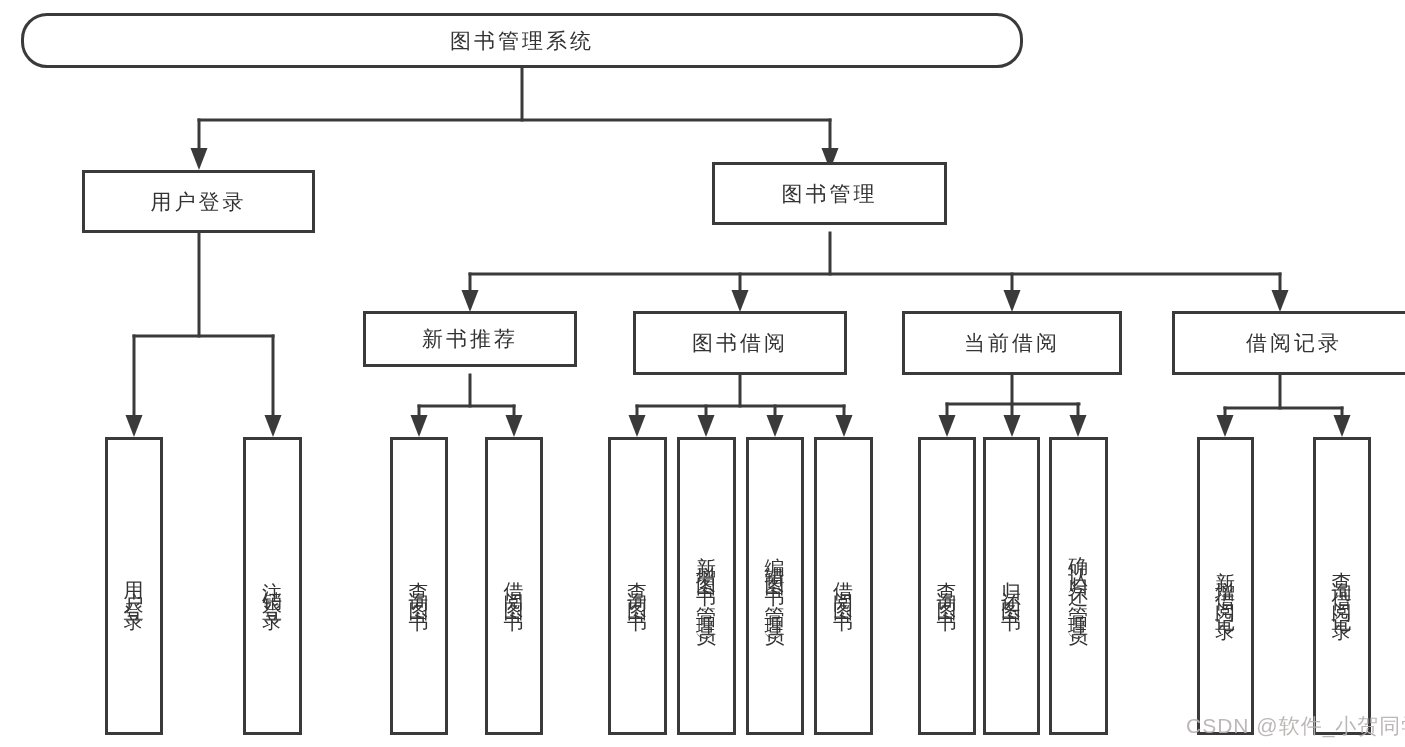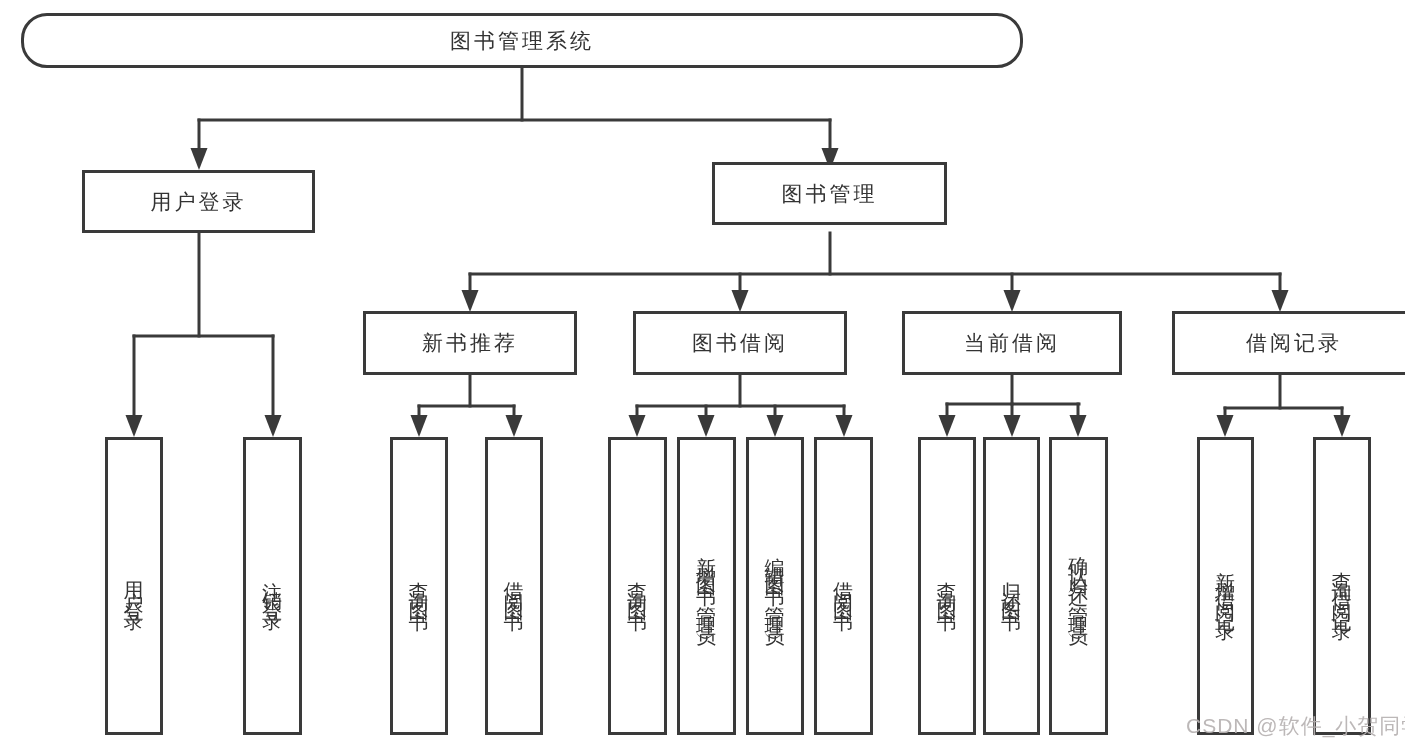--- a/index.html
+++ b/index.html
@@ -115,21 +115,21 @@
     <span class="hlabel">图书管理系统</span>
   </div>
 
   <div class="box" style="left:82px; top:170px; width:233px; height:63px;">
     <span class="hlabel">用户登录</span>
   </div>
   <div class="box" style="left:712px; top:162px; width:235px; height:63px;">
     <span class="hlabel">图书管理</span>
   </div>
 
-  <div class="box" style="left:363px; top:311px; width:214px; height:64px;">
+  <div class="box" style="left:363px; top:311px; width:214px; height:56px;">
     <span class="hlabel">新书推荐</span>
   </div>
   <div class="box" style="left:902px; top:311px; width:220px; height:64px;">
     <span class="hlabel">当前借阅</span>
   </div>
   <div class="box" style="left:633px; top:311px; width:214px; height:64px;">
     <span class="hlabel">图书借阅</span>
   </div>
   <div class="box" style="left:1172px; top:311px; width:244px; height:64px;">
     <span class="hlabel">借阅记录</span>

